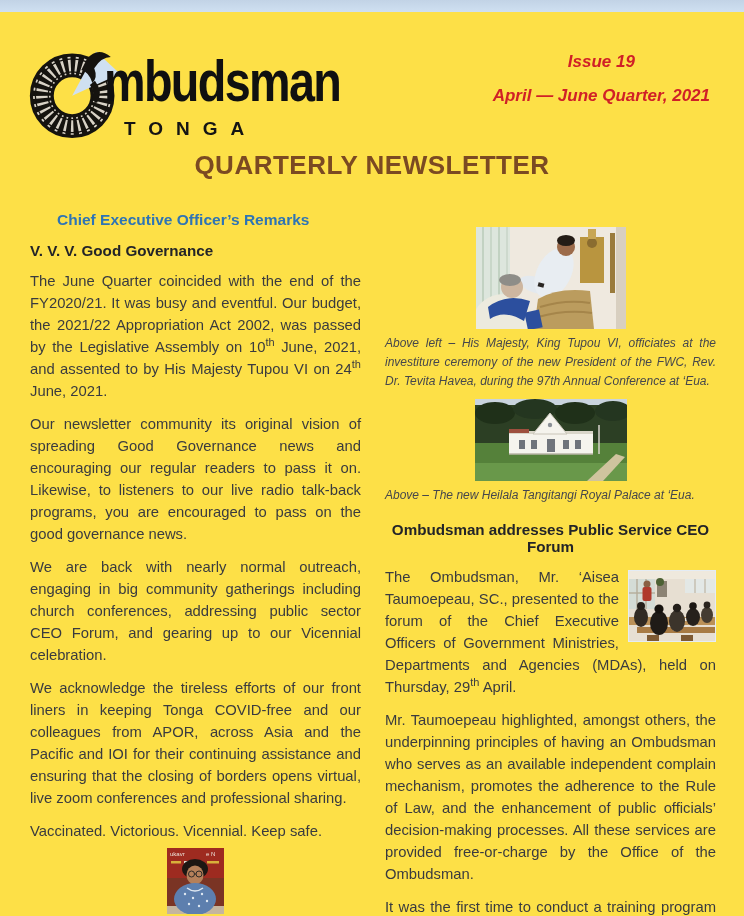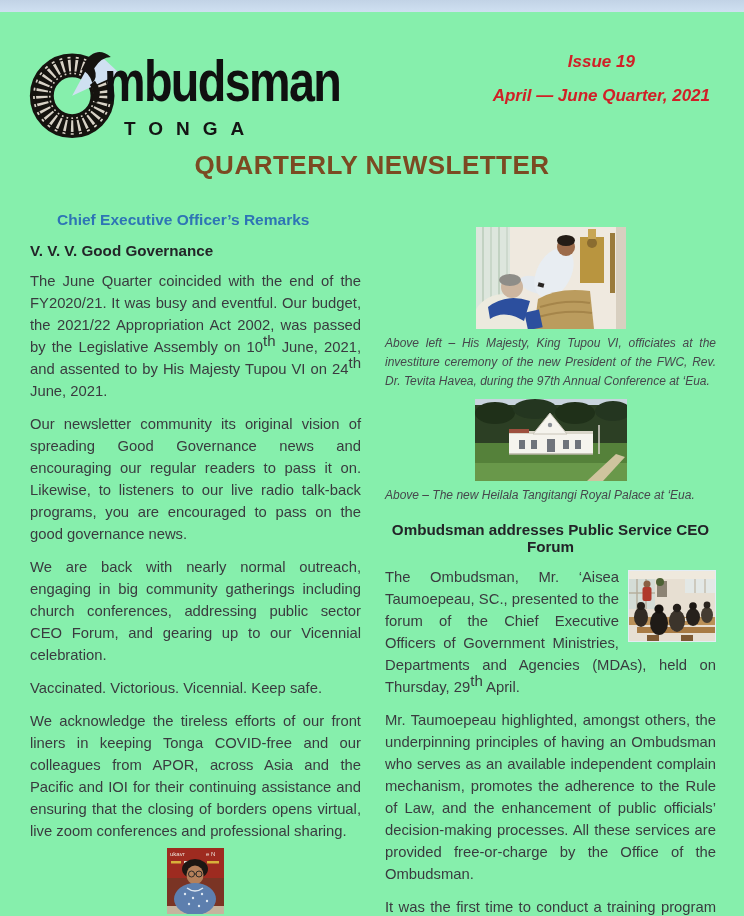--- a/index.html
+++ b/index.html
@@ -1,18 +1,18 @@
 <!DOCTYPE html>
 <html><head>
 <meta charset="utf-8">
 <style>
   html,body { margin:0; padding:0; background:#9fb3c8; }
   .page {
     position:relative; width:744px; height:916px; margin:0 auto;
-    background:#86efac; overflow:hidden;
+    background:#fde047; overflow:hidden;
     font-family:"Liberation Sans", sans-serif; color:#3a3b3f;
   }
   .topstrip { position:absolute; top:0; left:0; right:0; height:12px;
     background:linear-gradient(#c2d3e6,#cfe0f1); }
 
   
   .logo-wrap { position:absolute; left:28px; top:46px; width:330px; height:100px; }
   .koru { position:absolute; left:0; top:0; }
   .brand {
     position:absolute; left:76px; top:2px; font-size:57px; font-weight:700;
@@ -33,21 +33,21 @@
   }
 
   
   .columns { position:absolute; top:205px; left:30px; width:686px; display:flex; gap:24px; }
   .col { width:331px; }
 
   .h-blue { color:#2e74b5; font-weight:700; font-size:15.5px; padding-left:27px; margin:6px 0 0; }
   .h-black { font-weight:700; font-size:15.2px; color:#232428; margin:13px 0 0; }
   .h-center { text-align:center; }
   p.body { font-size:14.8px; line-height:22px; text-align:justify; margin:11px 0 0; }
-  p.body sup { font-size:15px; line-height:0; vertical-align:super; }
+  p.body sup { font-size:11px; line-height:0; vertical-align:super; }
   p.plain { text-align:left; }
   .caption { font-size:12px; font-style:italic; line-height:19px; color:#46474c;
     text-align:justify; margin:5px 0 0; }
   .caption.center { text-align:left; }
 
   .photo { display:block; }
   .photo.centered { margin-left:auto; margin-right:auto; }
   .photo-frame { line-height:0; }
   .float-right { float:right; margin:4px 0 4px 9px; border:1px solid #e4ecf5; }
 
@@ -84,22 +84,22 @@
   <div class="columns">
 
     <section class="col">
       <h2 class="h-blue">Chief Executive Officer’s Remarks</h2>
       <h3 class="h-black">V. V. V. Good Governance</h3>
 
       <p class="body"><span>The June Quarter coincided with the end of the FY2020/21.  It was busy and eventful.  Our budget, the 2021/22 Appropriation Act 2002, was passed by the Legislative Assembly on 10</span><sup>th</sup><span> June, 2021, and assented to by His Majesty Tupou VI on 24</span><sup>th</sup><span> June, 2021.</span></p>
 
       <p class="body">Our newsletter community its original vision of spreading Good Governance news and encouraging our regular readers to pass it on.  Likewise, to listeners to our live radio talk-back programs, you are encouraged to pass on the good governance news.</p>
       <p class="body">We are back with nearly normal outreach, engaging in big community gatherings including church conferences, addressing public sector CEO Forum, and gearing up to our Vicennial celebration.</p>
+      <p class="body">We acknowledge the tireless efforts of our front liners in keeping Tonga COVID-free and our colleagues from APOR, across Asia and the Pacific and IOI for their continuing assistance and ensuring that the closing of borders opens virtual, live zoom conferences and professional sharing.</p>
       <p class="body plain">Vaccinated.  Victorious.  Vicennial.  Keep safe.</p>
-      <p class="body">We acknowledge the tireless efforts of our front liners in keeping Tonga COVID-free and our colleagues from APOR, across Asia and the Pacific and IOI for their continuing assistance and ensuring that the closing of borders opens virtual, live zoom conferences and professional sharing.</p>
 
       <div class="photo-frame">
         <svg class="photo centered mt6" width="57" height="66" viewBox="0 0 57 66">
           <rect x="0" y="0" width="57" height="30" fill="#9e2b20"></rect>
           <rect x="0" y="30" width="57" height="36" fill="#7a3424"></rect>
           <text x="3" y="8" font-size="6" fill="#ece4da" font-family="Liberation Sans, sans-serif">ukavr</text>
           <text x="39" y="8" font-size="6" fill="#ece4da" font-family="Liberation Sans, sans-serif">e N</text>
           <rect x="4" y="13" width="10" height="2.5" fill="#d8b13a"></rect>
           <rect x="17" y="13" width="8" height="2.5" fill="#e4ddd2"></rect>
           <rect x="40" y="13" width="12" height="2.5" fill="#d8b13a"></rect>

